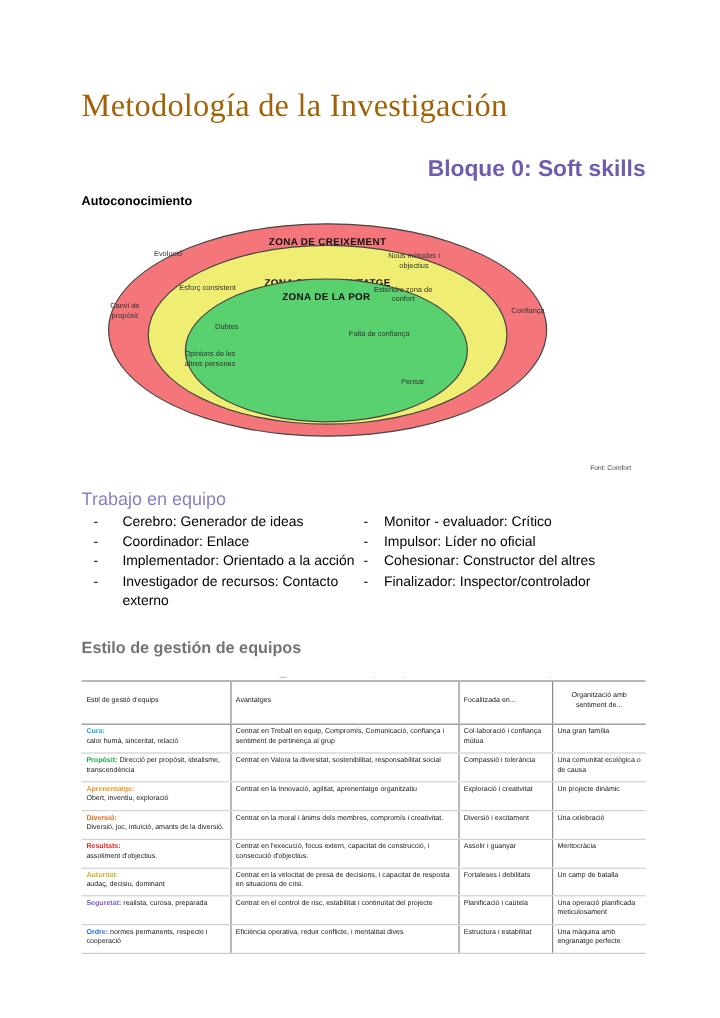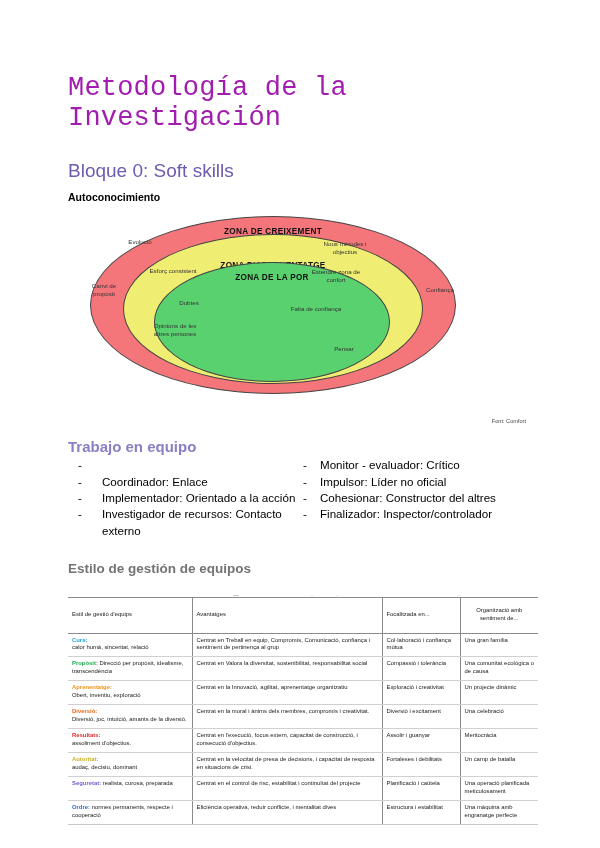--- a/index.html
+++ b/index.html
@@ -25,42 +25,43 @@
   }
   .content {
     position: absolute;
     left: 68px;
     top: 0;
     width: 470px;
   }
 
   
   .doc-title {
-    font-family: Liberation Mono, monospace;
+    font-family: Liberation Serif, serif;
     font-size: 27px;
     font-weight: 400;
-    color: #a21caf;
+    color: #a16207;
     letter-spacing: 0.2px;
     margin: 0;
     padding-top: 74px;
     line-height: 1.1;
   }
   .h2 {
     font-family: "Liberation Sans", sans-serif;
     font-size: 19px;
-    font-weight: normal;
+    font-weight: bold;
     color: #6f5bb0;
     margin: 0;
     padding-top: 27px;
     line-height: 1.15;
+    text-align: right;
   }
   .h3-purple {
     font-family: "Liberation Sans", sans-serif;
     font-size: 15px;
-    font-weight: 700;
+    font-weight: 400;
     color: #8b7fc4;
     margin: 0;
     line-height: 1.15;
   }
   .h3-black {
     font-family: "Liberation Sans", sans-serif;
     font-size: 13.5px;
     font-weight: bold;
     color: #737373;
     margin: 0;
@@ -259,20 +260,21 @@
 
     <div style="height:24px"></div>
     <h3 class="h3-purple">Trabajo en equipo</h3>
 
 
     <div class="belbin">
       <div class="belbin-col left">
         <ul>
           <li>
               <span class="dash">-</span>
+              <span>Cerebro: Generador de ideas</span>
             </li>
           <li>
               <span class="dash">-</span>
               <span>Coordinador: Enlace</span>
             </li>
           <li>
               <span class="dash">-</span>
               <span>Implementador: Orientado a la acción</span>
             </li>
           <li>

